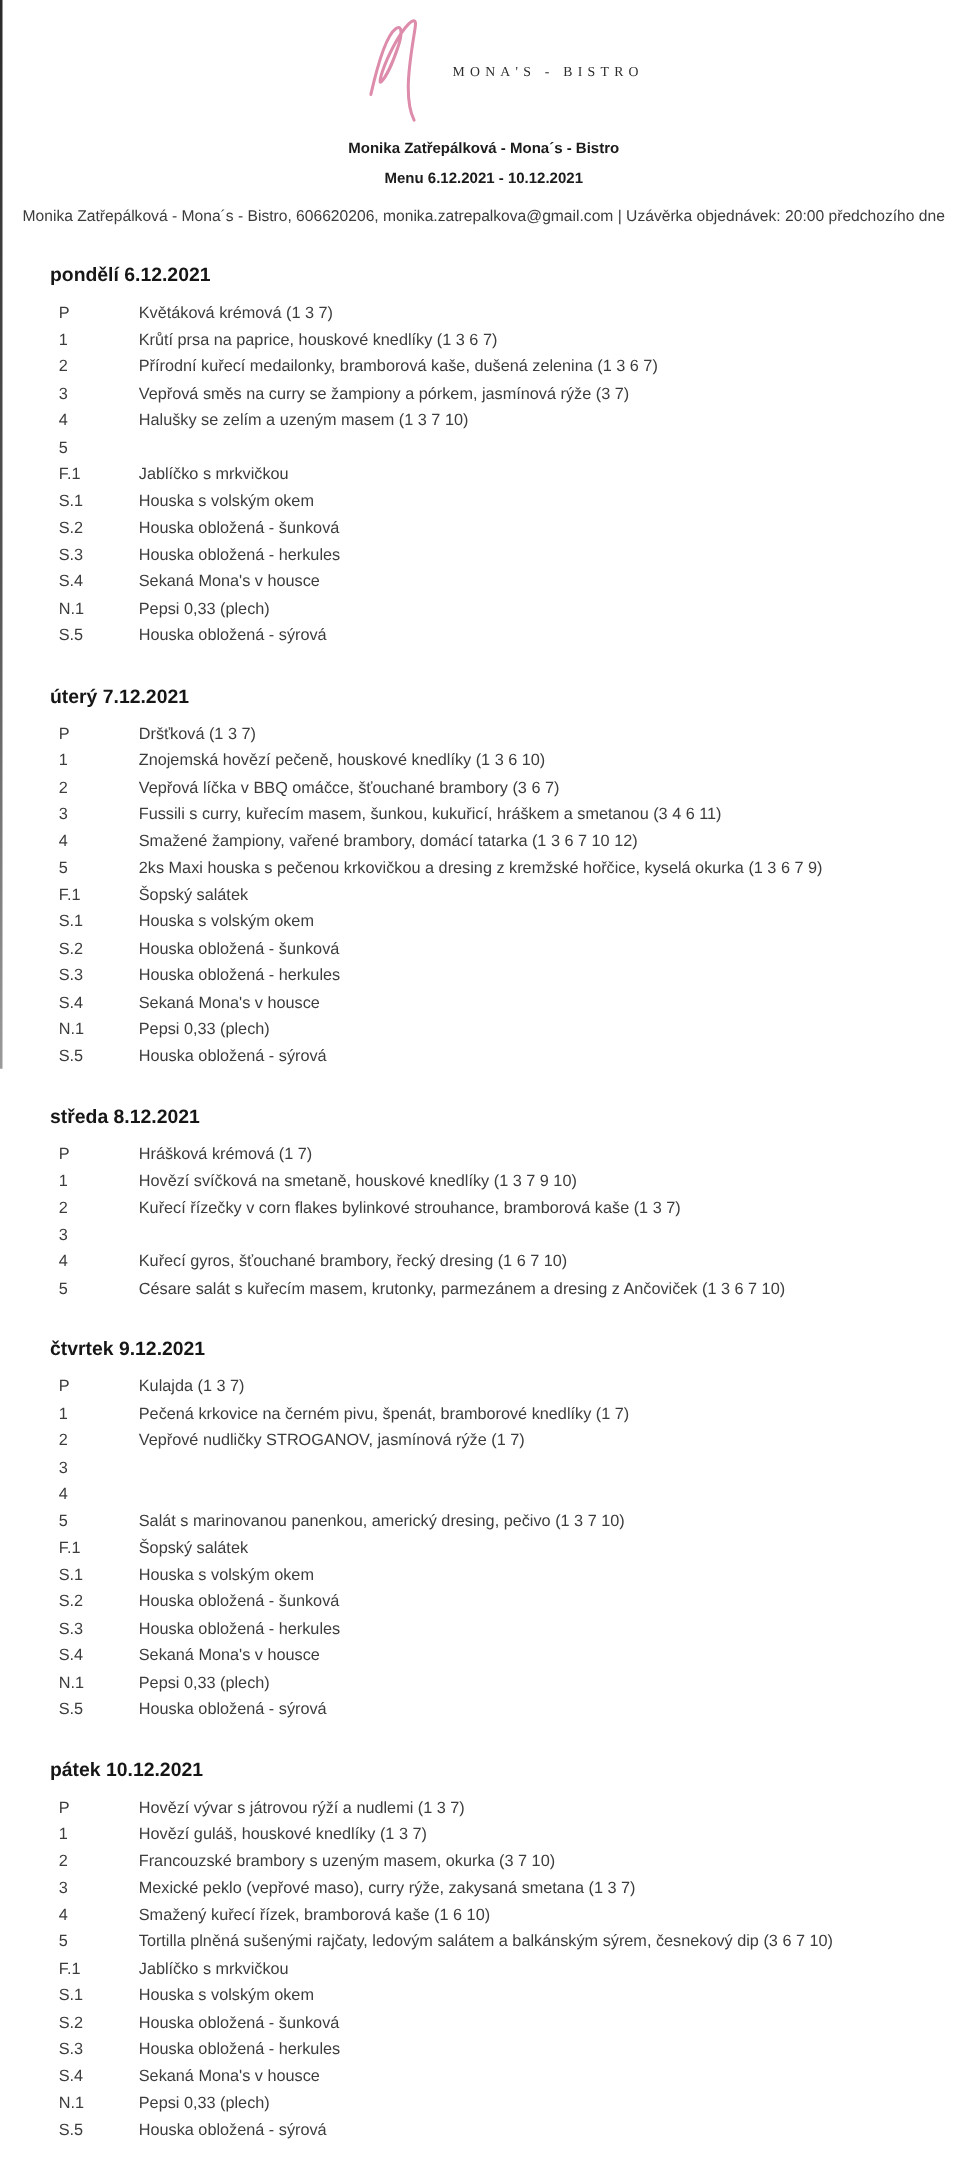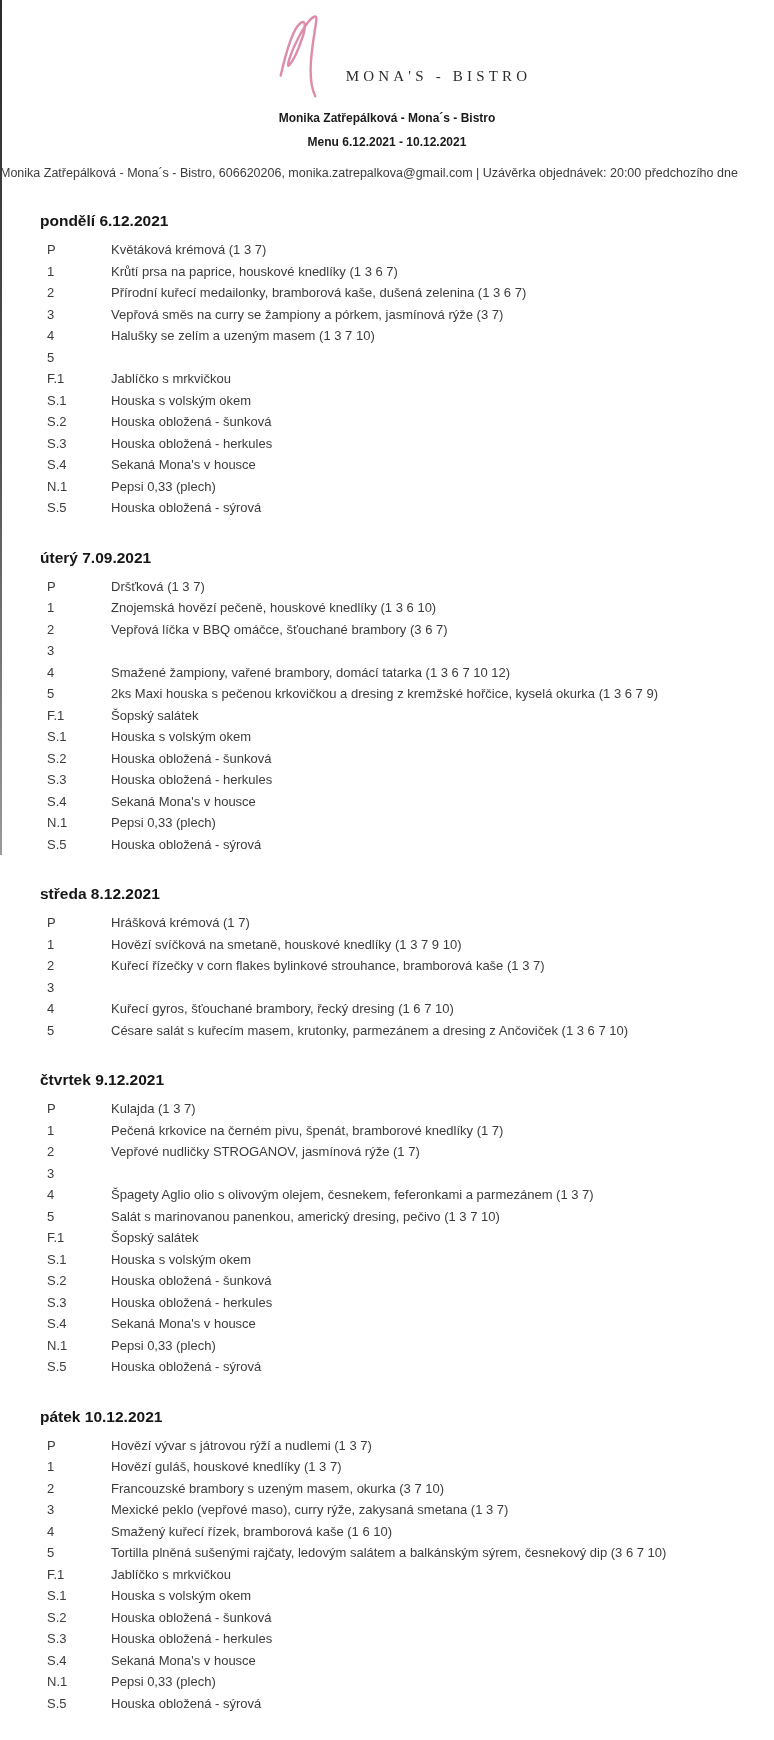--- a/index.html
+++ b/index.html
@@ -24,40 +24,40 @@
   .logo {
     display: flex;
     align-items: flex-start;
     justify-content: center;
     transform: translateX(16px);
     height: 86px;
   }
   .logo-mark { width: 60px; height: 86px; flex: 0 0 auto; }
   .logo-text {
     font-family: "Liberation Serif", "DejaVu Serif", serif;
-    font-size: 15px;
+    font-size: 11px;
     letter-spacing: 4.2px;
     color: #2d2d2d;
     margin-left: 11px;
-    margin-top: 56px;
+    margin-top: 40px;
     white-space: nowrap;
   }
   .page-title {
     margin-top: 8px;
     font-size: 12px;
     font-weight: bold;
     color: #1b1b1b;
     line-height: 24px;
   }
   .contact-line {
     margin-top: 12px;
     font-size: 12.5px;
     color: #3c3c3c;
     white-space: nowrap;
-    text-align: left;
+    text-align: center;
   }
   .menu-days { margin-top: 14px; }
   .day { margin-top: 30px; }
   .day:first-child { margin-top: 32px; }
   .day-title {
     margin: 0 0 9px 40px;
     font-size: 15.5px;
     font-weight: bold;
     color: #161616;
   }
@@ -160,39 +160,40 @@
   </div>
 
   <div class="row">
     <span class="row-code">S.5</span>
     <span class="row-text">Houska obložená - sýrová</span>
   </div>
 </div>
   </section>
 
   <section class="day">
-    <h2 class="day-title">úterý 7.09.2021</h2>
+    <h2 class="day-title">úterý 7.12.2021</h2>
     <div class="day-rows">
   <div class="row">
     <span class="row-code">P</span>
     <span class="row-text">Dršťková (1 3 7)</span>
   </div>
 
   <div class="row">
     <span class="row-code">1</span>
     <span class="row-text">Znojemská hovězí pečeně, houskové knedlíky (1 3 6 10)</span>
   </div>
 
   <div class="row">
     <span class="row-code">2</span>
     <span class="row-text">Vepřová líčka v BBQ omáčce, šťouchané brambory (3 6 7)</span>
   </div>
 
   <div class="row">
     <span class="row-code">3</span>
+    <span class="row-text">Fussili s curry, kuřecím masem, šunkou, kukuřicí, hráškem a smetanou (3 4 6 11)</span>
   </div>
 
   <div class="row">
     <span class="row-code">4</span>
     <span class="row-text">Smažené žampiony, vařené brambory, domácí tatarka (1 3 6 7 10 12)</span>
   </div>
 
   <div class="row">
     <span class="row-code">5</span>
     <span class="row-text">2ks Maxi houska s pečenou krkovičkou a dresing z kremžské hořčice, kyselá okurka (1 3 6 7 9)</span>
@@ -286,21 +287,20 @@
     <span class="row-code">2</span>
     <span class="row-text">Vepřové nudličky STROGANOV, jasmínová rýže (1 7)</span>
   </div>
 
   <div class="row">
     <span class="row-code">3</span>
   </div>
 
   <div class="row">
     <span class="row-code">4</span>
-    <span class="row-text">Špagety Aglio olio s olivovým olejem, česnekem, feferonkami a parmezánem (1 3 7)</span>
   </div>
 
   <div class="row">
     <span class="row-code">5</span>
     <span class="row-text">Salát s marinovanou panenkou, americký dresing, pečivo (1 3 7 10)</span>
   </div>
 
   <div class="row">
     <span class="row-code">F.1</span>
     <span class="row-text">Šopský salátek</span>

